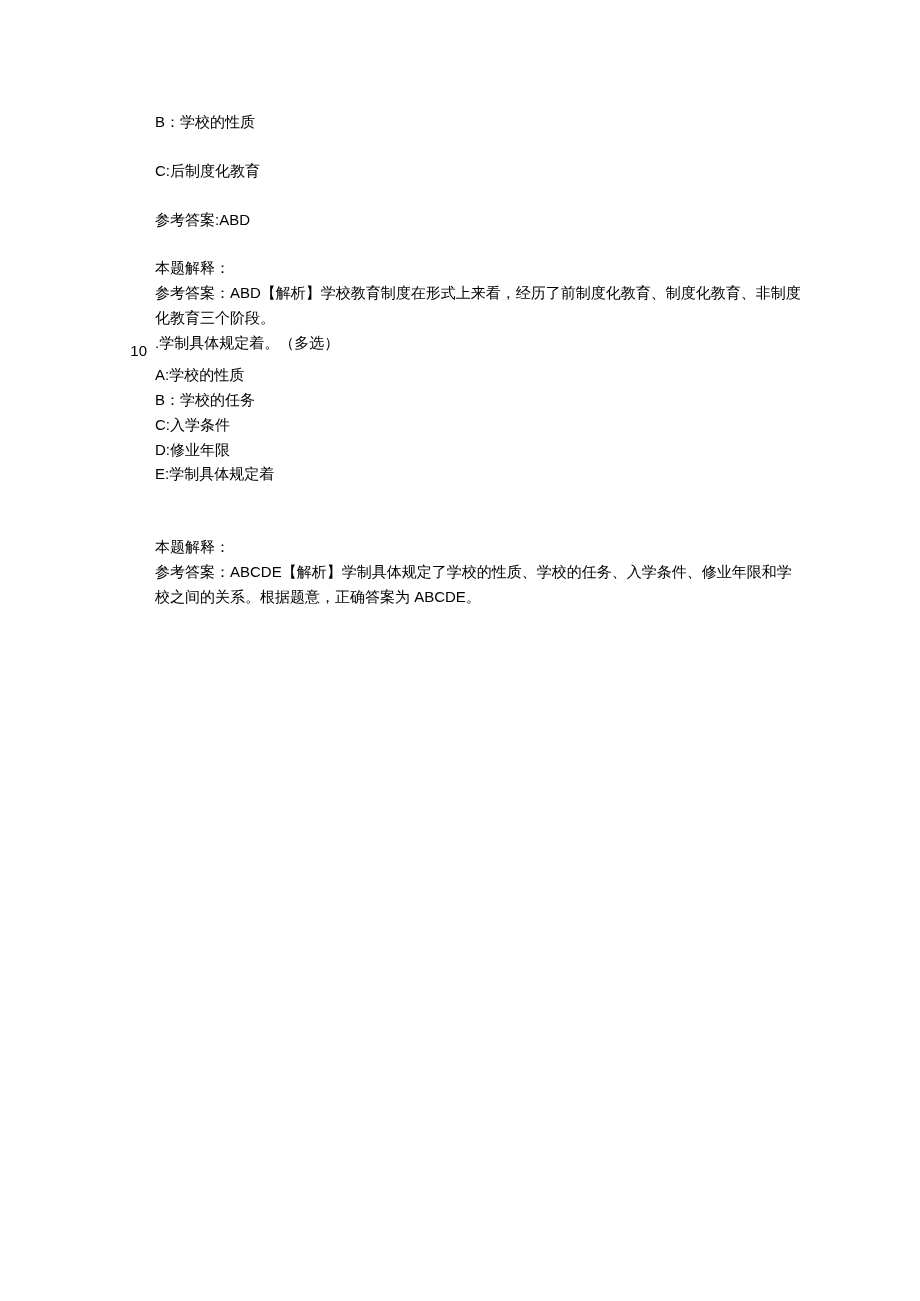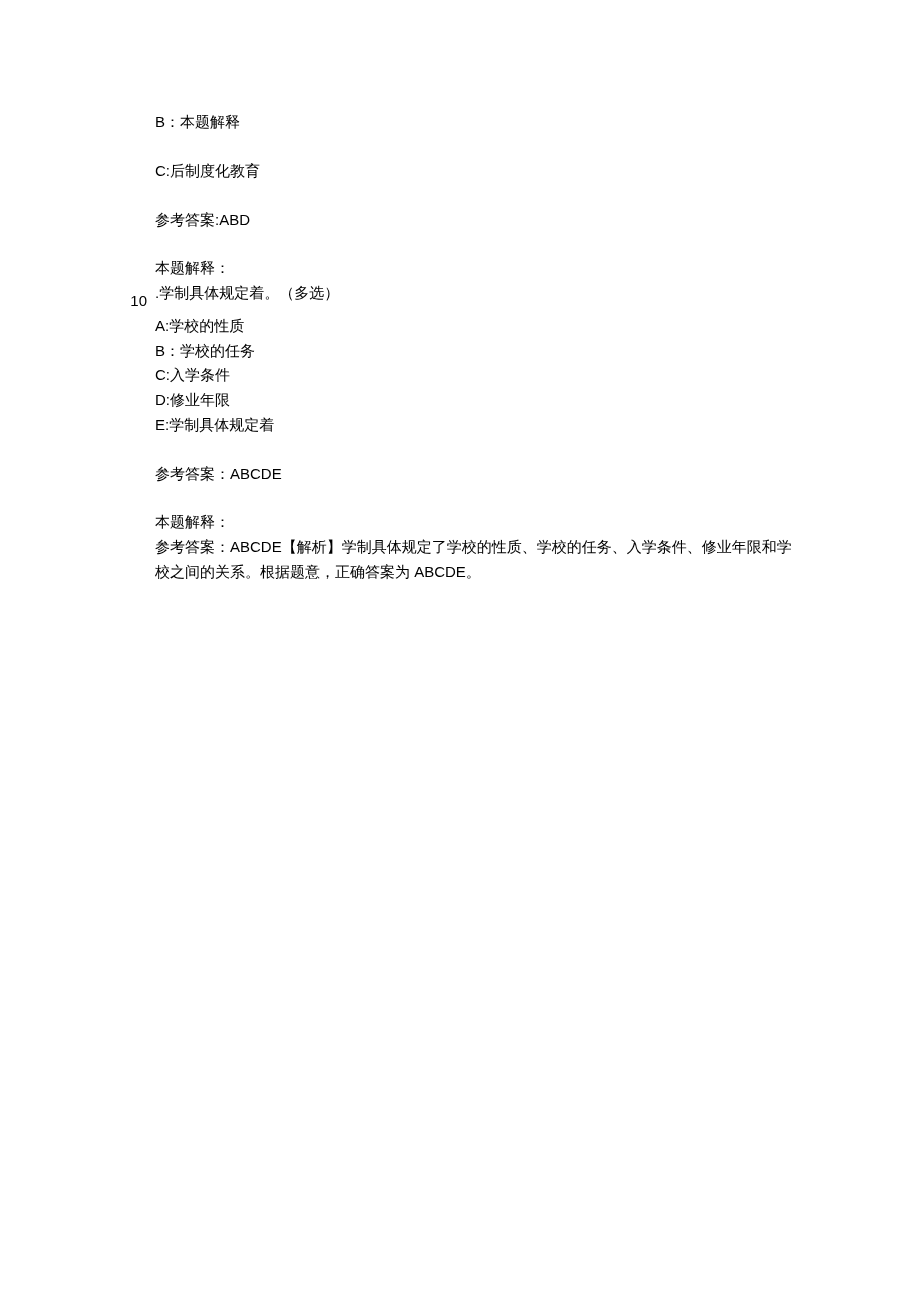--- a/index.html
+++ b/index.html
@@ -43,40 +43,40 @@
     margin-top: 8px;
   }
   .qtext {
     flex: 1;
   }
 </style>
 </head>
 <body>
 
 <div class="content">
-  <span class="line">B：本题解释</span>
+  <span class="line">B：学校的性质</span>
   <div class="spacer"></div>
   <span class="line">C:后制度化教育</span>
   <div class="spacer"></div>
   <span class="line">参考答案:ABD</span>
   <div class="spacer"></div>
   <span class="line">本题解释：</span>
+  <span class="line">参考答案：ABD【解析】学校教育制度在形式上来看，经历了前制度化教育、制度化教育、非制度化教育三个阶段。</span>
 </div>
 
 <div class="content-q10-start">
   <div class="number-row">
     <span class="number">10</span>
     <span class="qtext">.学制具体规定着。（多选）</span>
   </div>
 </div>
 
 <div class="content">
   <span class="line">A:学校的性质</span>
   <span class="line">B：学校的任务</span>
   <span class="line">C:入学条件</span>
   <span class="line">D:修业年限</span>
   <span class="line">E:学制具体规定着</span>
   <div class="spacer"></div>
-  <span class="line">参考答案：ABCDE</span>
   <div class="spacer"></div>
   <span class="line">本题解释：</span>
   <span class="line">参考答案：ABCDE【解析】学制具体规定了学校的性质、学校的任务、入学条件、修业年限和学校之间的关系。根据题意，正确答案为 ABCDE。</span>
 </div>
 
 </body></html>

